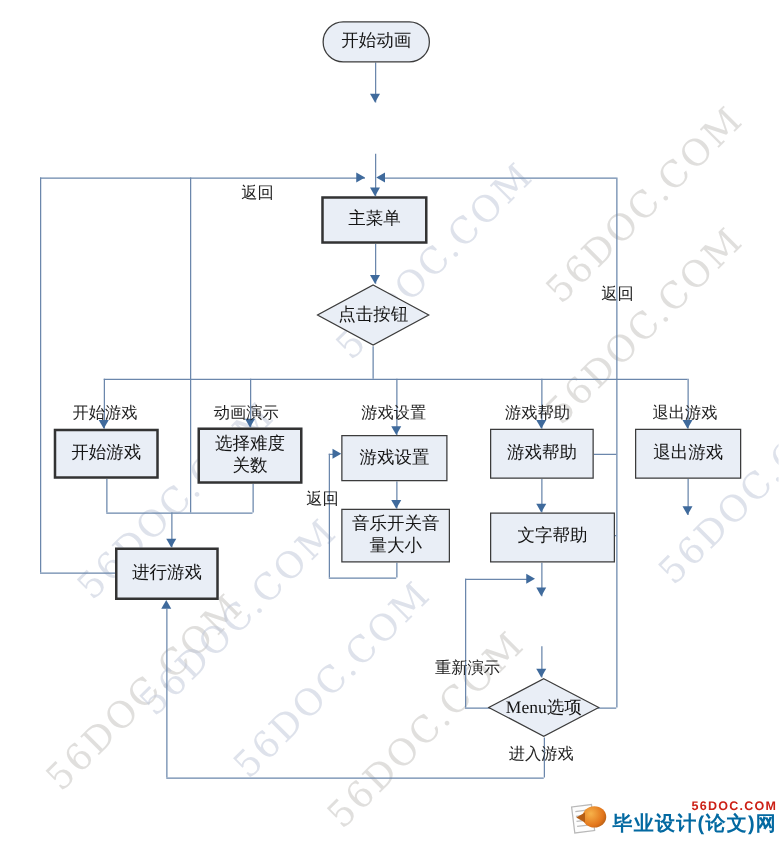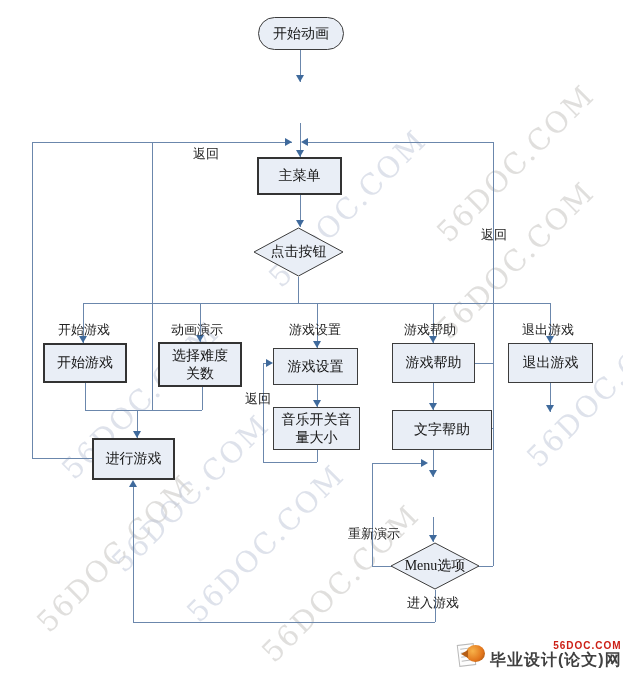--- a/index.html
+++ b/index.html
@@ -43,21 +43,21 @@
   .logo-doc:before{content:"";position:absolute;left:2px;top:3px;width:9px;height:1px;background:#bbb;
         box-shadow:0 4px 0 #bbb,0 8px 0 #bbb,0 12px 0 #bbb;}
   .logo-fish{position:absolute;left:9px;top:6px;width:19px;height:17px;border-radius:50%;
         background:radial-gradient(circle at 35% 35%,#f7b24a,#e2751b 60%,#8a4a12);}
   .logo-fish:before{content:"";position:absolute;left:-5px;top:5px;width:0;height:0;
         border-style:solid;border-width:4px 7px 4px 0;border-color:transparent #b55e15 transparent transparent;}
   .logo-txt{display:flex;flex-direction:column;align-items:flex-end;}
   .logo-site{font-family:"Liberation Sans",sans-serif;font-weight:bold;font-size:10px;
         letter-spacing:1px;color:#cc2016;line-height:11px;}
   .logo-name{font-family:"Liberation Sans","DejaVu Sans",sans-serif;font-weight:bold;
-        font-size:16px;color:#404040;line-height:18px;letter-spacing:1px;}
+        font-size:16px;color:#0369a1;line-height:18px;letter-spacing:1px;}
   .inner{display:inline-block;}
 </style>
 </head>
 <body>
 
 <div id="canvas">
 
   <div class="wm gray" style="left:430px;top:225px">56DOC.COM</div>
   <div class="wm blue" style="left:262px;top:270px">56DOC.COM</div>
   <div class="wm gray" style="left:430px;top:322px">56DOC.COM</div>

